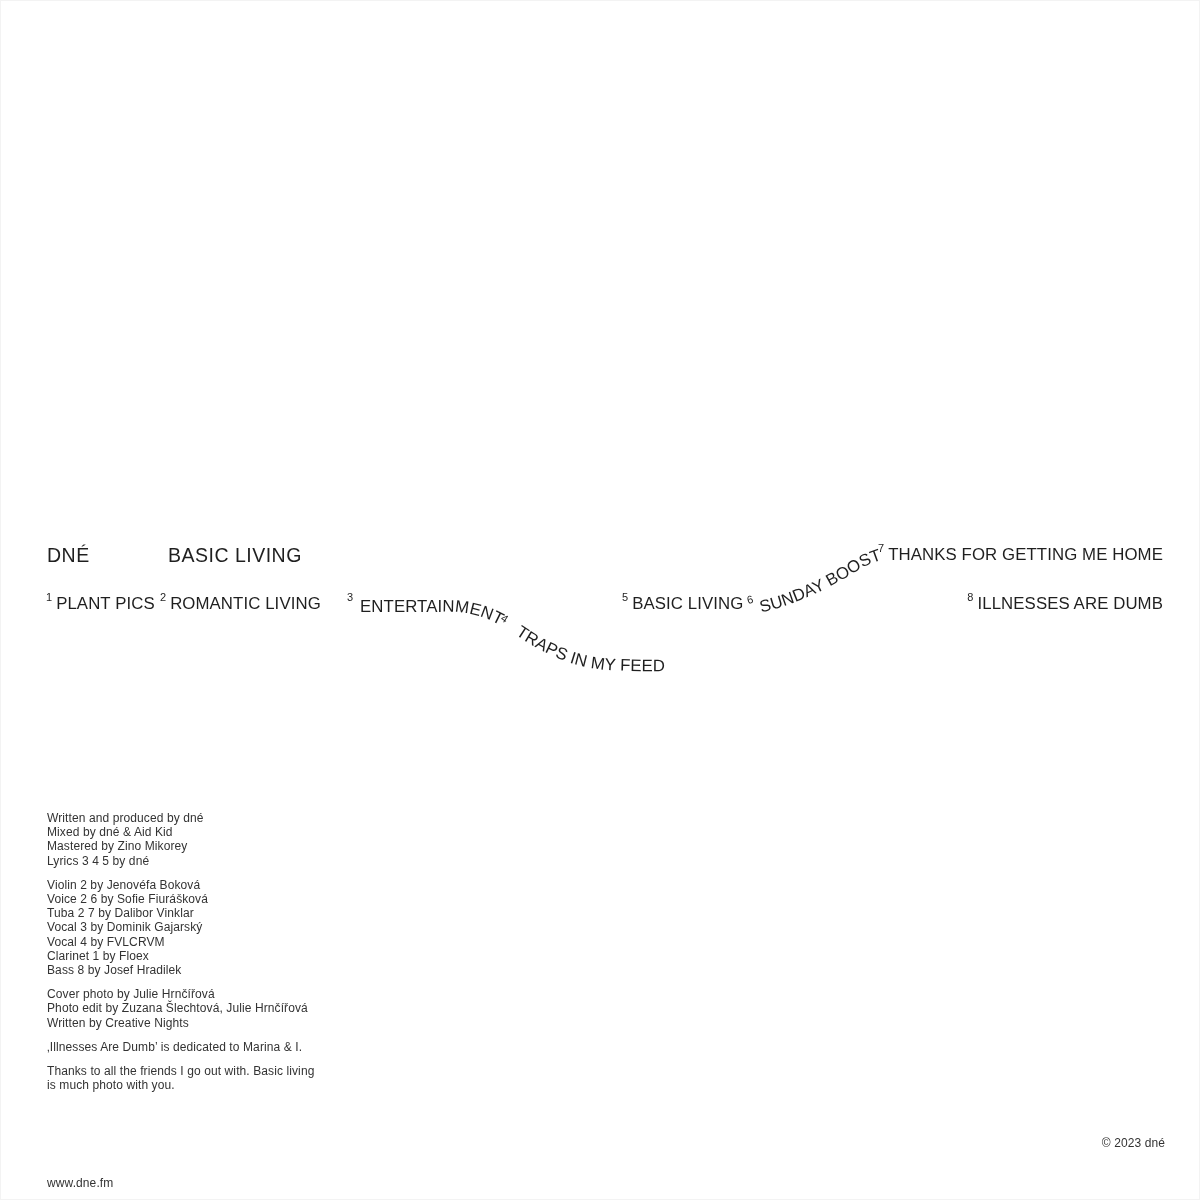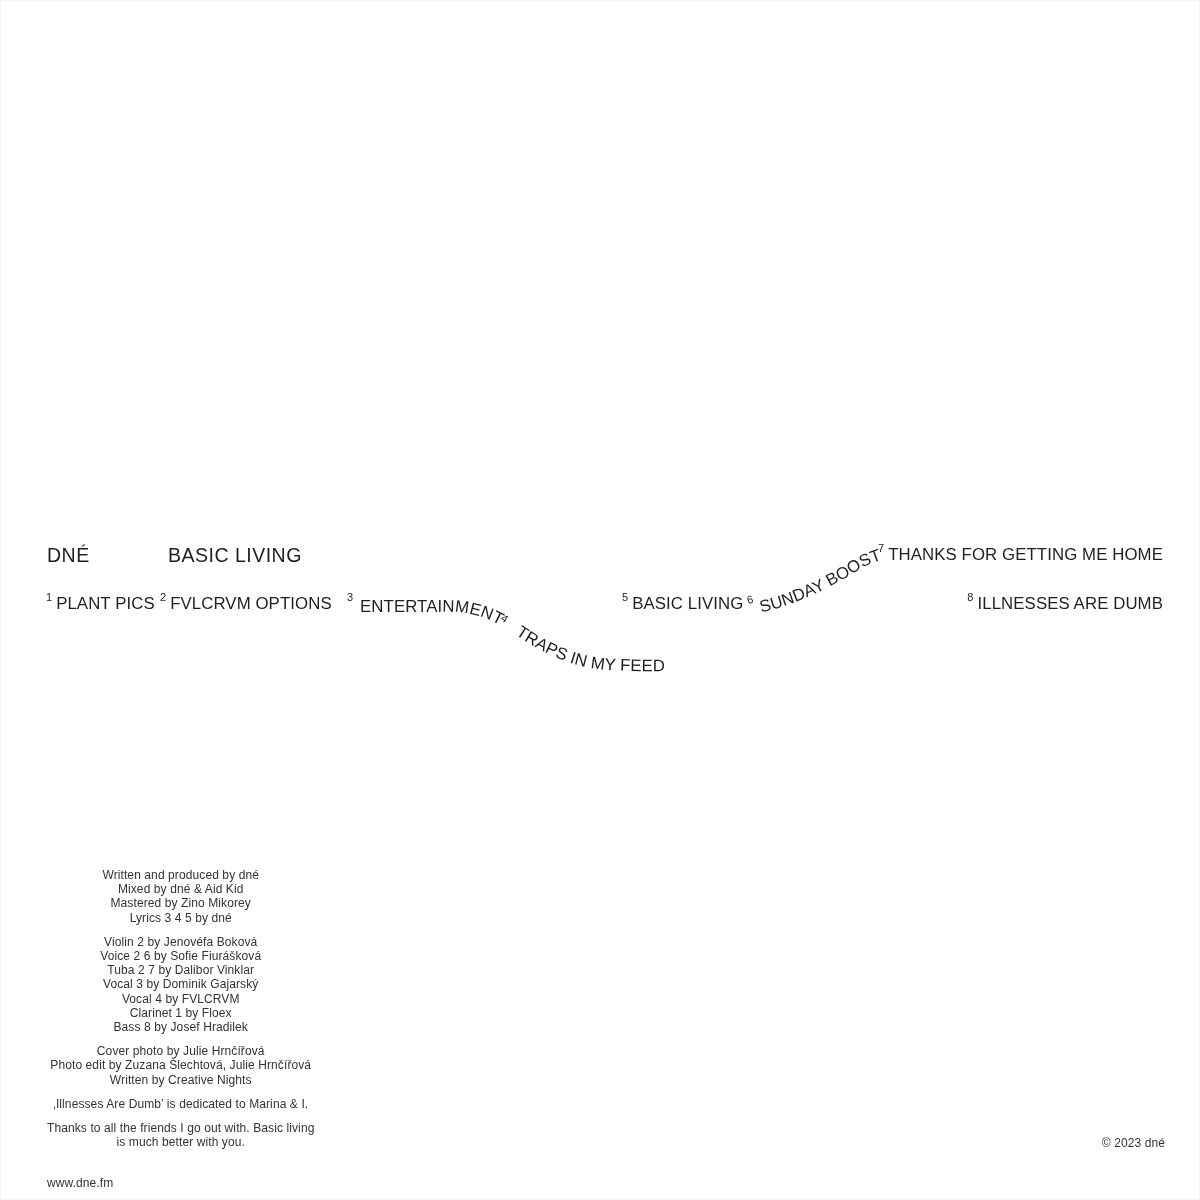--- a/index.html
+++ b/index.html
@@ -78,41 +78,41 @@
 
 <div id="page">
 
   <div class="abs title-text" style="left:47px; top:545px;">DNÉ</div>
   <div class="abs title-text" style="left:168px; top:545px;">BASIC LIVING</div>
 
   <div class="abs track right-anchored" style="right:37px; top:546px;"><sup>7</sup><span>THANKS FOR GETTING ME HOME</span></div>
 
   <div class="abs track" style="left:46px; top:595px;"><sup>1</sup><span>PLANT PICS</span></div>
 
-  <div class="abs track" style="left:160px; top:595px;"><sup>2</sup><span>FVLCRVM OPTIONS</span></div>
+  <div class="abs track" style="left:160px; top:595px;"><sup>2</sup><span>ROMANTIC LIVING</span></div>
 
   <div class="abs track" style="left:347px; top:595px;"><sup>3</sup></div>
 
   <div class="abs track" style="left:622px; top:595px;"><sup>5</sup><span>BASIC LIVING</span></div>
 
   <div class="abs track right-anchored" style="right:37px; top:595px;"><sup>8</sup><span>ILLNESSES ARE DUMB</span></div>
 
   <svg id="curve-layer" width="1200" height="1200" viewBox="0 0 1200 1200">
     <defs>
       <path id="curveA" d="M 360 611.5 L 445 611.5 C 475 611.5 494 620 516 635 C 540 651 562 662 586 667 C 608 671.5 626 671.5 760 671.5"></path>
       <path id="curveB" d="M 761 612.5 C 796 604 822 592 852 574 C 870 562 888 555 960 542"></path>
     </defs>
     <text class="svg-track"><textPath href="#curveA">ENTERTAINMENT</textPath></text>
     <text class="svg-sup" transform="translate(500,620) rotate(33)">4</text>
     <text class="svg-track"><textPath href="#curveA" startOffset="160">TRAPS IN MY FEED</textPath></text>
     <text class="svg-sup" transform="translate(748,604) rotate(-14)">6</text>
     <text class="svg-track"><textPath href="#curveB">SUNDAY BOOST</textPath></text>
   </svg>
 
-  <div class="abs credits" style="left:47px; top:858px;text-align:center;">
+  <div class="abs credits" style="left:47px; top:801px;">
     <p>
       </p>
       <div>Written and produced by dné</div>
       <div>Mixed by dné &amp; Aid Kid</div>
       <div>Mastered by Zino Mikorey</div>
       <div>Lyrics 3 4 5 by dné</div>
     <p></p>
     <p>
       </p>
       <div>Violin 2 by Jenovéfa Boková</div>
@@ -129,20 +129,20 @@
       <div>Photo edit by Zuzana Šlechtová, Julie Hrnčířová</div>
       <div>Written by Creative Nights</div>
     <p></p>
     <p>
       </p>
       <div>‚Illnesses Are Dumb’ is dedicated to Marina &amp; I.</div>
     <p></p>
     <p>
       </p>
       <div>Thanks to all the friends I go out with. Basic living</div>
-      <div>is much better with you.</div>
+      <div>is much photo with you.</div>
     <p></p>
   </div>
 
   <div class="abs footer-text" style="left:47px; top:1136px;margin-top:40px;">www.dne.fm</div>
   <div class="abs footer-text right-anchored" style="right:35px; top:1136px;">© 2023 dné</div>
 
 </div>
 
 </body></html>

